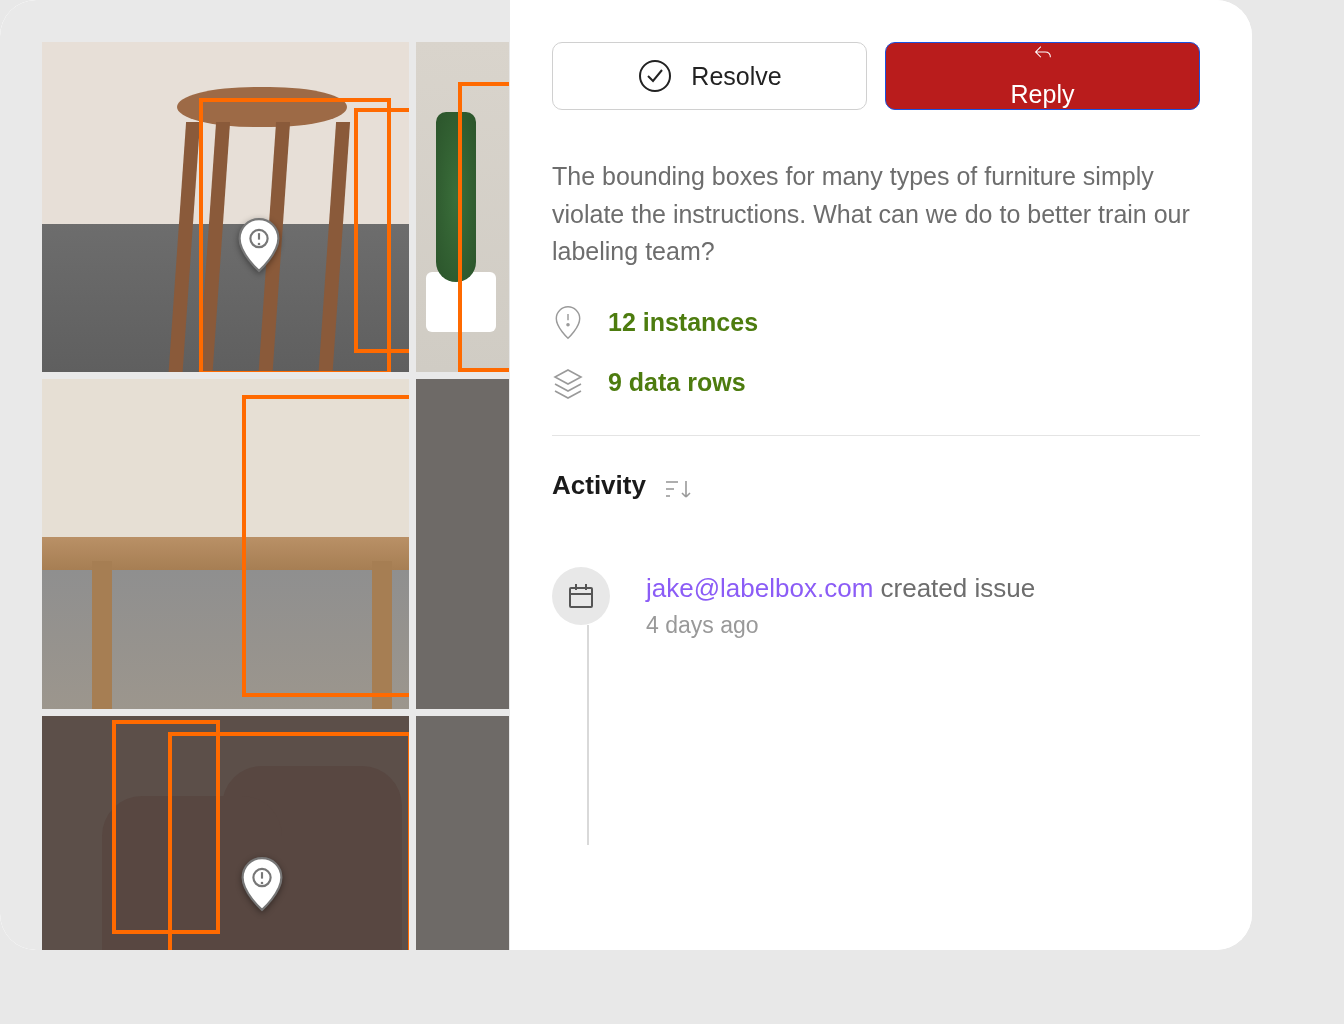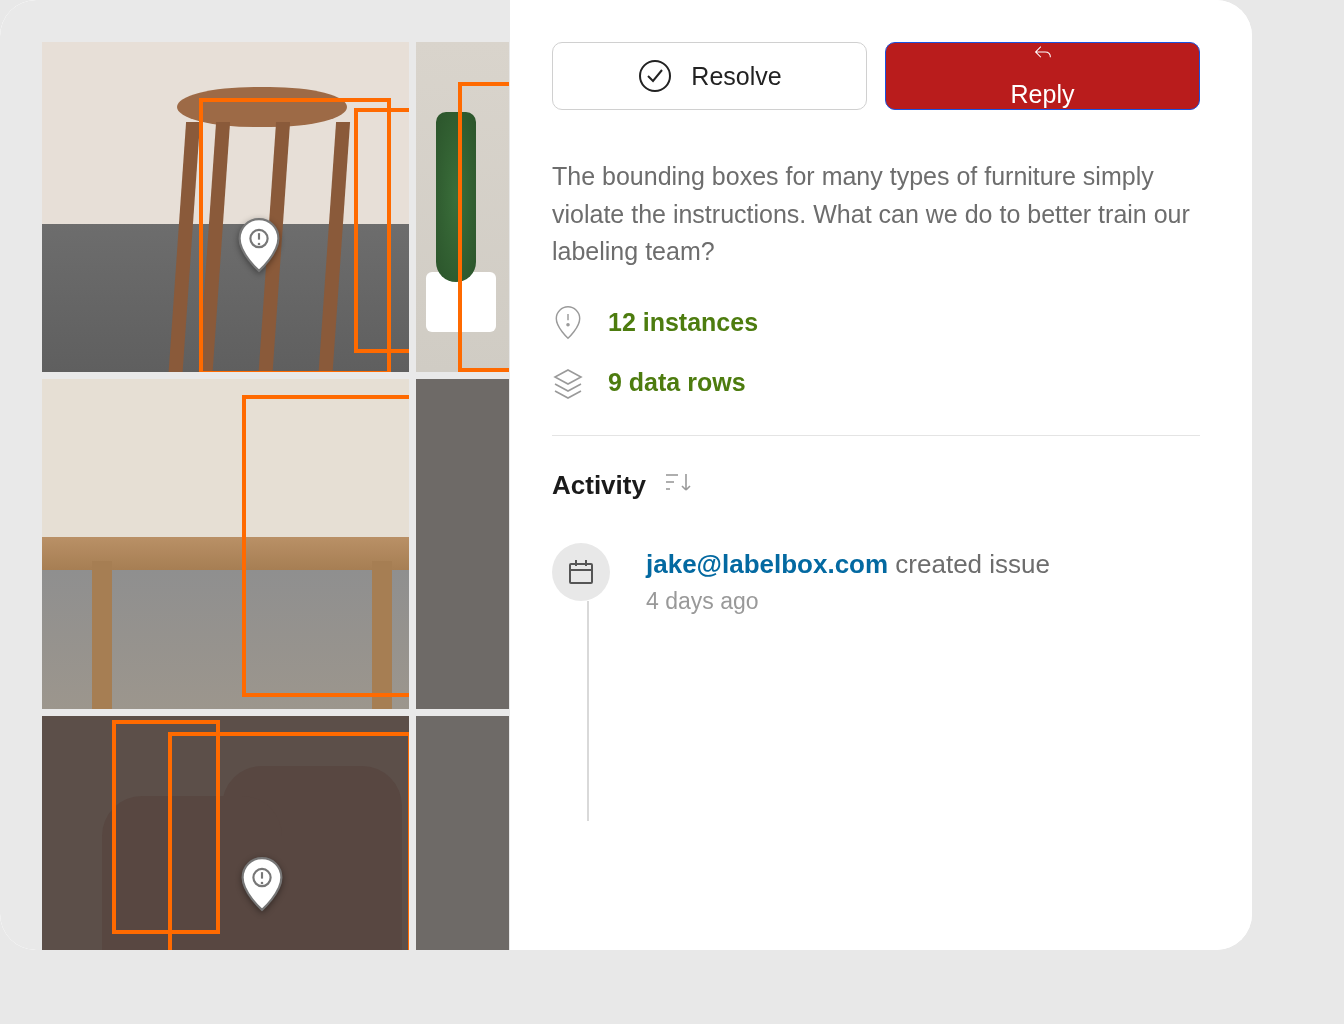--- a/index.html
+++ b/index.html
@@ -114,37 +114,37 @@
     .section-title {
       font-size:26px; font-weight:600; color:#1a1a1a; margin-bottom:30px;
     }
     .desc-body {
       font-size:25px; line-height:1.5; color:#6d6d6d; margin-bottom:34px; max-width:640px;
     }
     .stat { display:flex; align-items:center; gap:24px; margin-bottom:24px; }
     .stat svg { width:32px; height:36px; stroke:#9a9a9a; fill:none; stroke-width:1.6; }
     .stat span { font-size:25px; font-weight:600; color:#4d7c0f; }
     hr { border:none; border-top:1px solid #e4e4e4; margin:34px 0; }
-    .activity-head { display:flex; align-items:flex-start; gap:18px; margin-bottom:42px; }
+    .activity-head { display:flex; align-items:flex-end; gap:18px; margin-bottom:66px; }
     .activity { position:relative; padding-left:0; }
     .act-item { position:relative; display:flex; gap:36px; margin-bottom:56px; }
     .act-dot {
       width:58px; height:58px; border-radius:50%;
       display:flex; align-items:center; justify-content:center;
       flex-shrink:0; position:relative; z-index:2;
     }
     .act-dot.gray { background:#e8e8e8; }
     .act-dot.cyan { background:#1fbde0; }
     .act-dot svg { width:30px; height:30px; }
     .act-line {
       position:absolute; left:35px; top:58px; width:2px; height:220px; background:#d9d9d9; z-index:1;
     }
     .act-body { padding-top:6px; }
     .act-title { font-size:26px; color:#6d6d6d; margin-bottom:8px; }
-    .act-title b { color:#0369a1; font-weight:700; }
+    .act-title b { color:#8b5cf6; font-weight:400; }
     .act-time { font-size:23px; color:#999; }
     .act-comment { font-size:25px; color:#444; line-height:1.5; margin-top:18px; max-width:560px; }
     .sort-icon { width:28px; height:24px; stroke:#9a9a9a; fill:none; stroke-width:1.6; }
   </style>
 </head>
 <body>
 
 <div class="app">
 
   <div class="left">

